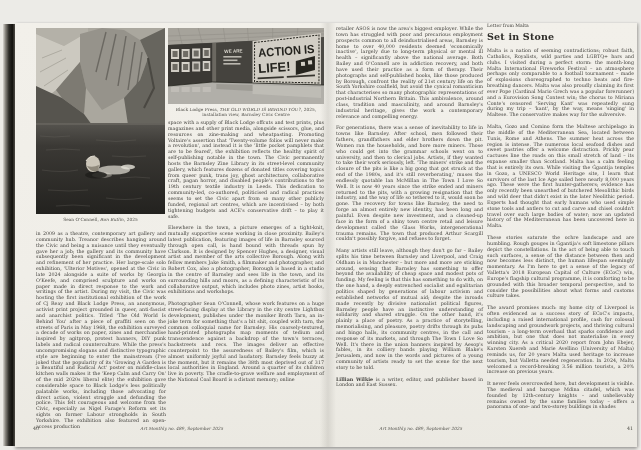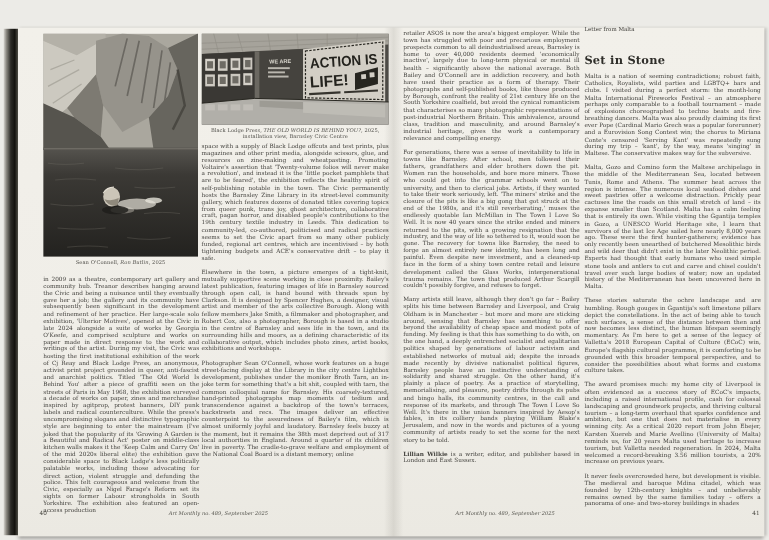--- a/index.html
+++ b/index.html
@@ -38,21 +38,21 @@
     font-size:4.8px;line-height:5.85px;
   }
   .bodytext p{margin:0 0 5.85px 0;}
   .bodytext p:last-child{margin-bottom:0;}
   .col1{left:21px;top:208px;width:130px;}
   .col2{left:153px;top:97px;width:156px;}
   .col3{left:321px;top:3px;width:147px;}
   .col4{left:472px;top:0px;width:147px;}
   .kicker{font-size:4.6px;line-height:6px;color:#3c3b37;}
   .headline{
-    margin:17px 0 6px 0;font-size:9.5px;line-height:10px;
+    margin:3px 0 6px 0;font-size:9.5px;line-height:10px;
     font-weight:bold;color:#2e2d29;letter-spacing:.2px;
   }
   .bio{margin-top:5.85px;}
   .footer{
     position:absolute;top:403px;width:130px;text-align:center;
     font-size:4.3px;font-style:italic;color:#55544e;
   }
   .footer-left{left:102px;}
   .footer-right{left:341px;}
   .pagenum{

